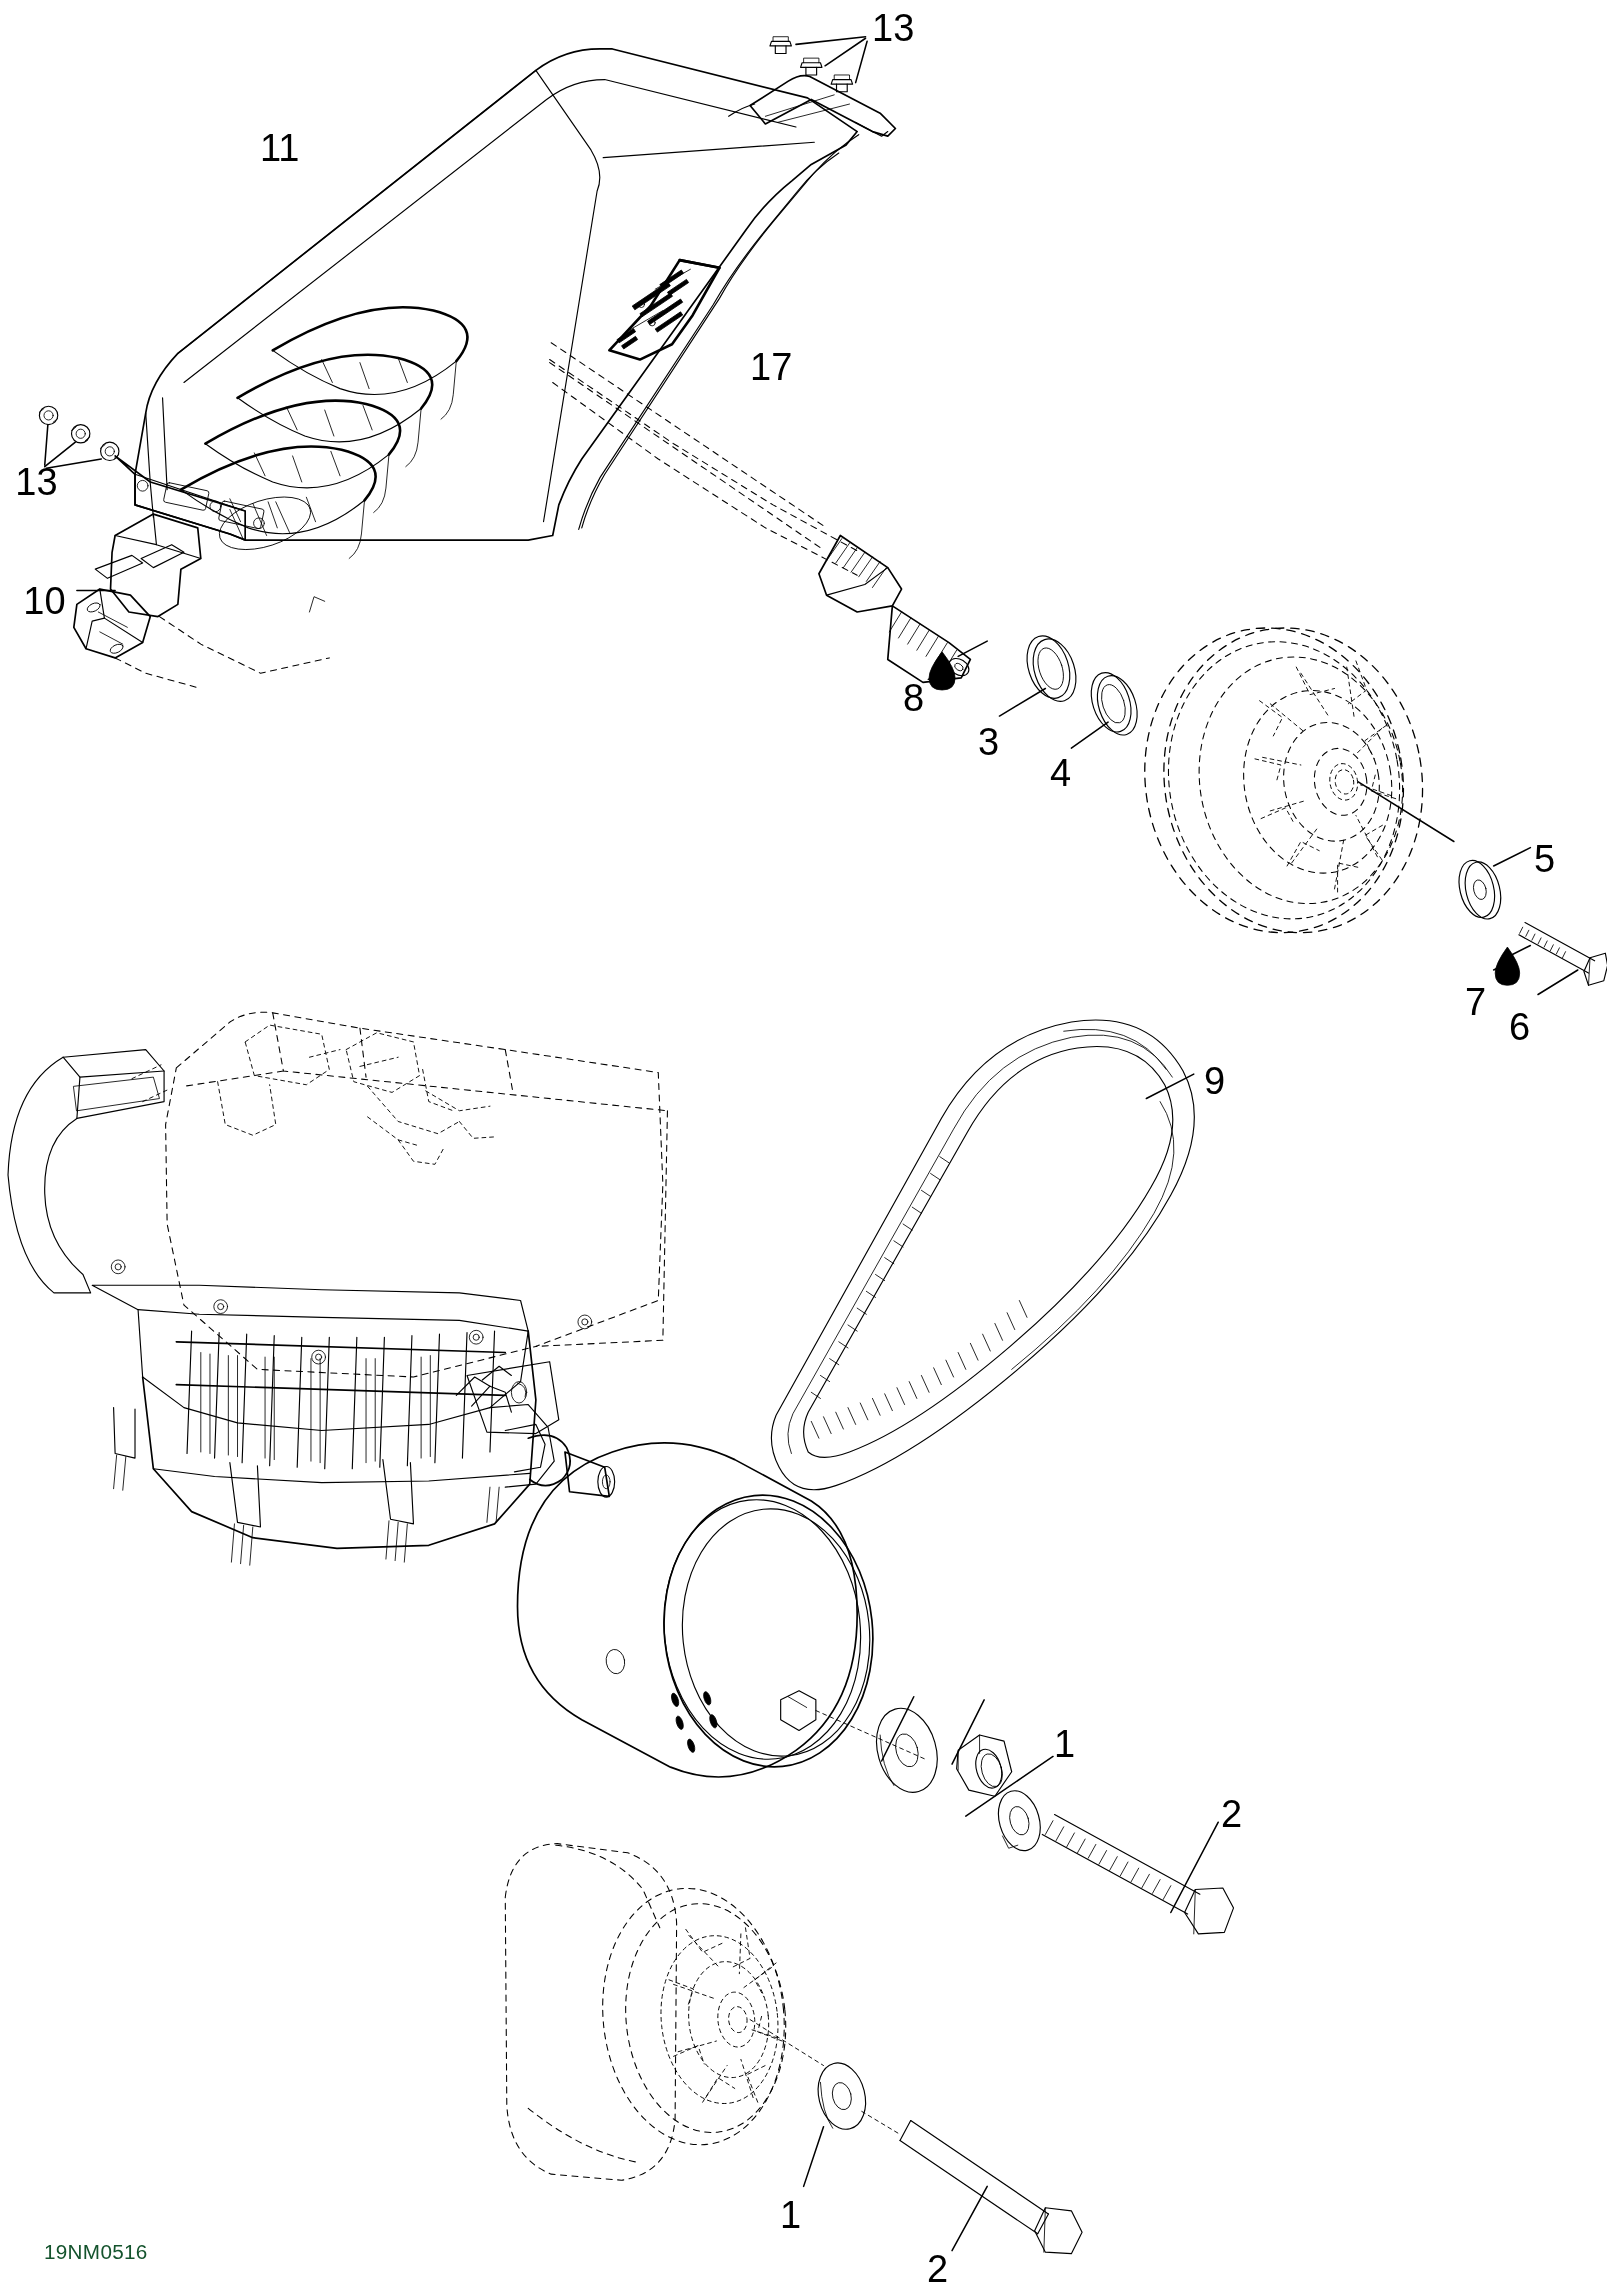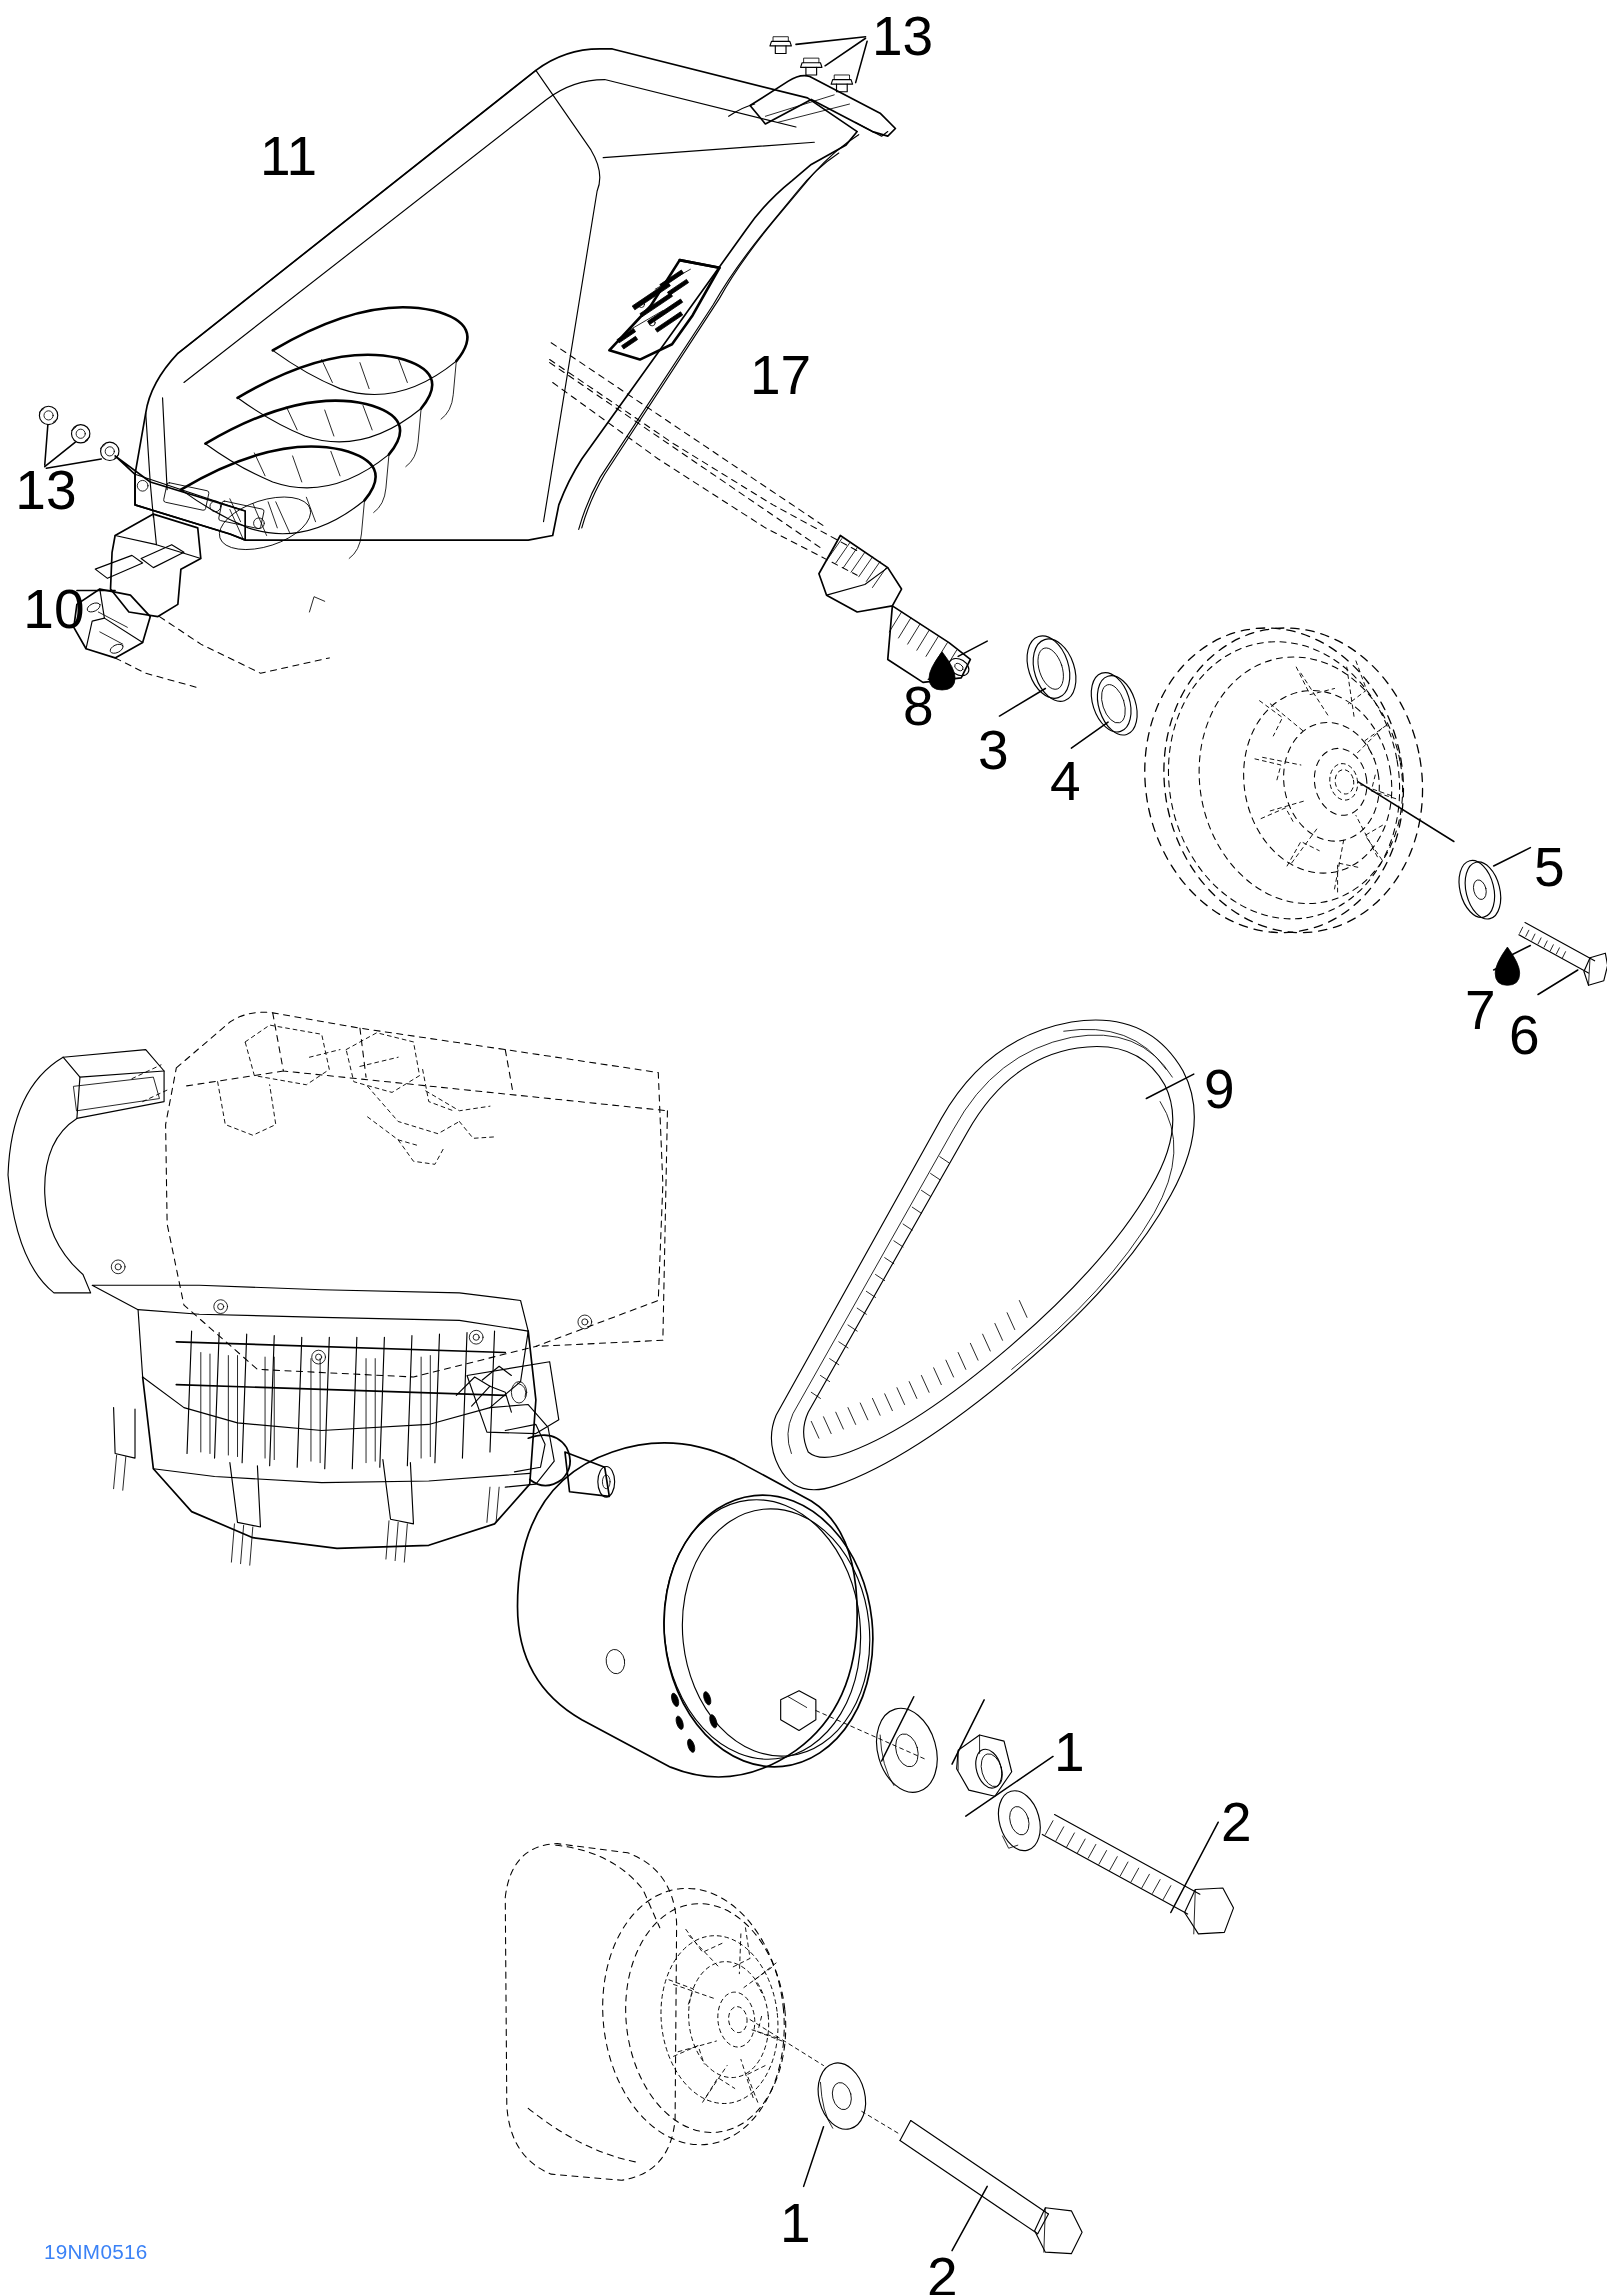--- a/index.html
+++ b/index.html
@@ -16,35 +16,35 @@
   }
   #artboard{
     position:absolute;
     inset:0;
     width:1608px;
     height:2295px;
   }
   .callout{
     position:absolute;
     font-family:"Liberation Sans", sans-serif;
-    font-size:55px;
+    font-size:38px;
     line-height:1;
     color:#000;
     letter-spacing:0px;
     user-select:none;
     white-space:nowrap;
   }
   #footer-id{
     position:absolute;
     left:44px;
     top:2240px;
     font-family:"Liberation Sans", sans-serif;
     font-size:20.7px;
     letter-spacing:0.3px;
-    color:#3b82f6;
+    color:#14532d;
     white-space:nowrap;
   }
   svg{display:block;}
   .ln{fill:none;stroke:#000;stroke-width:2.2;stroke-linecap:round;stroke-linejoin:round;}
   .ln-thin{fill:none;stroke:#000;stroke-width:1.5;stroke-linecap:round;stroke-linejoin:round;}
   .ln-hair{fill:none;stroke:#000;stroke-width:1.1;stroke-linecap:round;stroke-linejoin:round;}
   .ln-bold{fill:none;stroke:#000;stroke-width:3.4;stroke-linecap:round;stroke-linejoin:round;}
   .leader{fill:none;stroke:#000;stroke-width:2.0;stroke-linecap:round;}
   .dash{fill:none;stroke:#000;stroke-width:1.7;stroke-linecap:round;stroke-linejoin:round;stroke-dasharray:11 9;}
   .dash-fine{fill:none;stroke:#000;stroke-width:1.4;stroke-linecap:round;stroke-linejoin:round;stroke-dasharray:8 7;}

